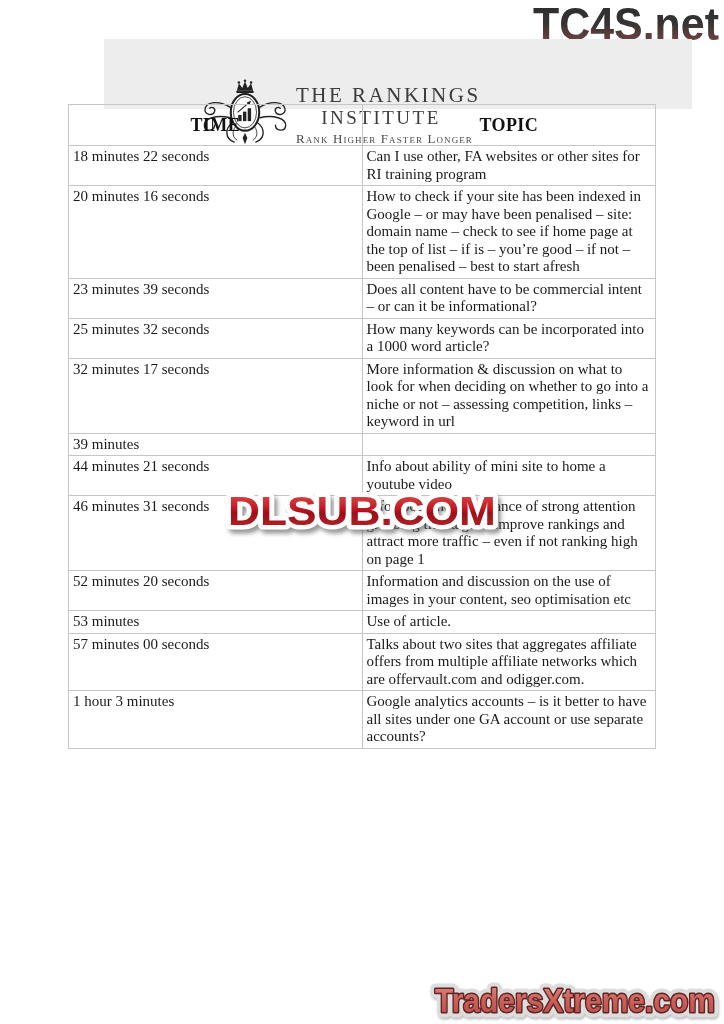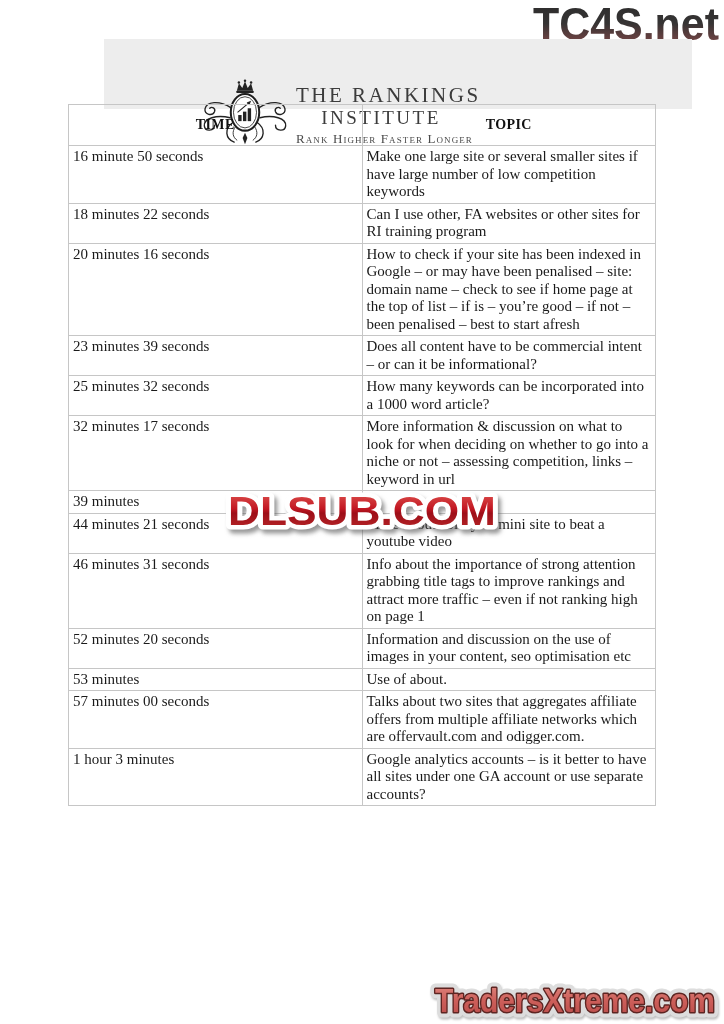--- a/index.html
+++ b/index.html
@@ -12,21 +12,21 @@
   
   .banner { position:absolute; left:68px; top:39px; width:588px; height:70px; background:#ededed;margin-left:36px; }
   .ornament { position:absolute; left:80px; top:40px; width:122px; height:68px; }
   .logo-text { position:absolute; left:192px; top:44px; width:170px; text-align:center; color:#3c3c3c; }
   .logo-line1 { font-size:21px; letter-spacing:2.5px; line-height:24px; white-space:nowrap; }
   .logo-line2 { font-size:19px; letter-spacing:2.5px; line-height:21px; }
   .logo-tagline { font-size:13px; letter-spacing:1.1px; font-variant:small-caps; color:#4a4a4a; margin-top:3px; white-space:nowrap; }
   
   table.toc { position:absolute; left:68px; top:104px; width:588px; border-collapse:collapse; table-layout:fixed; }
   .toc th, .toc td { border:1px solid #c6c6c6; }
-  .toc th { height:38px; font-size:14px; font-weight:bold; color:#111; text-align:center; letter-spacing:0.4px; }
+  .toc th { height:38px; font-size:18px; font-weight:bold; color:#111; text-align:center; letter-spacing:0.4px; }
   .toc td { vertical-align:top; font-size:15px; line-height:17.5px; padding:2px 4px 2px 4px; }
   
   .dlsub { position:absolute; left:216px; top:488px; width:292px; height:48px;
            filter: drop-shadow(3px 4px 2px rgba(70,70,70,0.55)); }
   
   .traders { position:absolute; left:428px; top:979px; width:294px; height:44px;
              filter: drop-shadow(1px 2px 1px rgba(0,0,0,0.25)); }
 </style>
 </head>
 <body>
@@ -88,24 +88,20 @@
       <col style="width:50%">
     </colgroup>
   <thead>
     <tr>
       <th>TIME</th>
       <th>TOPIC</th>
     </tr>
   </thead>
   <tbody>
     <tr>
-        <td>16 minute 50 seconds</td>
-        <td>Make one large site or several smaller sites if have large number of low competition keywords</td>
-      </tr>
-    <tr>
         <td>18 minutes 22 seconds</td>
         <td>Can I use other, FA websites or other sites for RI training program</td>
       </tr>
     <tr>
         <td>20 minutes 16 seconds</td>
         <td>How to check if your site has been indexed in Google – or may have been penalised – site: domain name – check to see if home page at the top of list – if is – you’re good – if not – been penalised – best to start afresh</td>
       </tr>
     <tr>
         <td>23 minutes 39 seconds</td>
         <td>Does all content have to be commercial intent – or can it be informational?</td>
@@ -117,33 +113,33 @@
     <tr>
         <td>32 minutes 17 seconds</td>
         <td>More information &amp; discussion on what to look for when deciding on whether to go into a niche or not – assessing competition, links – keyword in url</td>
       </tr>
     <tr style="height:22px">
         <td>39 minutes</td>
         <td></td>
       </tr>
     <tr>
         <td>44 minutes 21 seconds</td>
-        <td>More about ability of mini site to beat a youtube video</td>
+        <td>Info about ability of mini site to home a youtube video</td>
       </tr>
     <tr>
         <td>46 minutes 31 seconds</td>
         <td>Info about the importance of strong attention grabbing title tags to improve rankings and attract more traffic – even if not ranking high on page 1</td>
       </tr>
     <tr>
         <td>52 minutes 20 seconds</td>
         <td>Information and discussion on the use of images in your content, seo optimisation etc</td>
       </tr>
     <tr>
         <td>53 minutes</td>
-        <td>Use of about.</td>
+        <td>Use of article.</td>
       </tr>
     <tr>
         <td>57 minutes 00 seconds</td>
         <td>Talks about two sites that aggregates affiliate offers from multiple affiliate networks which are offervault.com and odigger.com.</td>
       </tr>
     <tr>
         <td>1 hour 3 minutes</td>
         <td>Google analytics accounts – is it better to have all sites under one GA account or use separate accounts?</td>
       </tr>
   </tbody>

